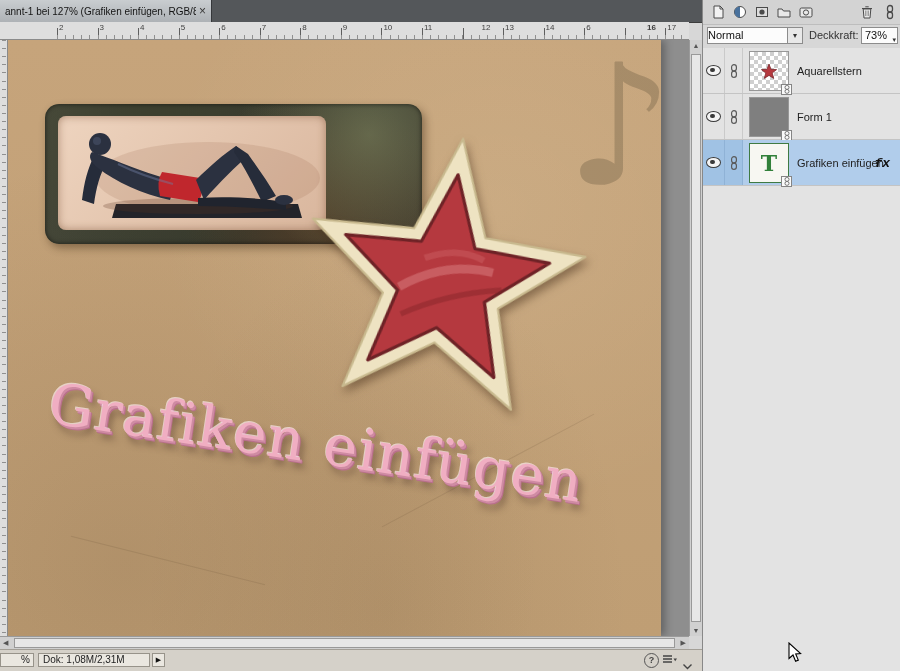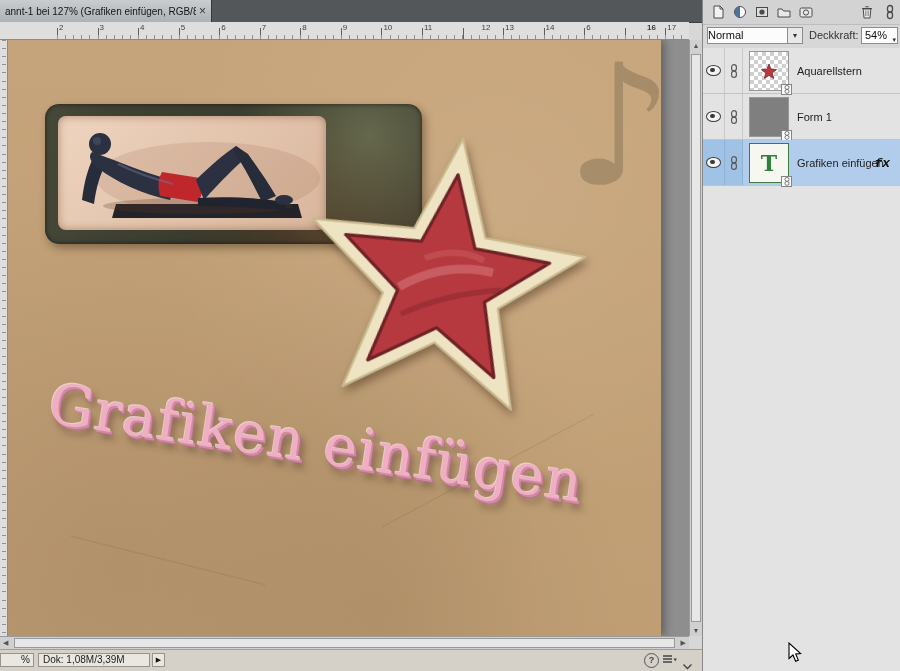--- a/index.html
+++ b/index.html
@@ -208,21 +208,21 @@
     <span class="sarrow" style="bottom:2px;">▼</span>
   </div>
   <div class="hscroll">
     <span class="harrow" style="left:3px;">◀</span>
     <div class="hthumb"></div>
     <span class="harrow" style="right:3px;">▶</span>
   </div>
 
   <div class="statusbar">
     <div class="sunken zoomfield">%</div>
-    <div class="sunken dokfield">Dok: 1,08M/3,39M</div>
+    <div class="sunken dokfield">Dok: 1,08M/2,31M</div>
     <div class="dokbtn">▶</div>
     <div class="helpicon">?</div>
     <span class="smicon" style="left:662px;">
       <svg width="16" height="14" viewBox="0 0 16 14">
           <path d="M1 3h9 M1 6h9 M1 9h9" stroke="#444" stroke-width="1.3"></path>
           <path d="M11.5 5.5 L15 5.5 L13.2 8.2 Z" fill="#444"></path>
         </svg>
     </span>
     <span class="smicon" style="left:682px;top:6px;">
       <svg width="11" height="7" viewBox="0 0 11 7">
@@ -279,21 +279,21 @@
       </span>
     </div>
 
     <div class="pcontrols">
       <div class="blend">
         <span>Normal</span>
         <span class="darr">▾</span>
       </div>
       <span class="oplabel">Deckkraft:</span>
       <div class="opbox">
-        <span>54%</span>
+        <span>73%</span>
         <span class="darr">▾</span>
       </div>
     </div>
 
     <div class="llist">
 
 
       <div class="lrow">
         <div class="cell eyec">
             <span class="eye"></span>

